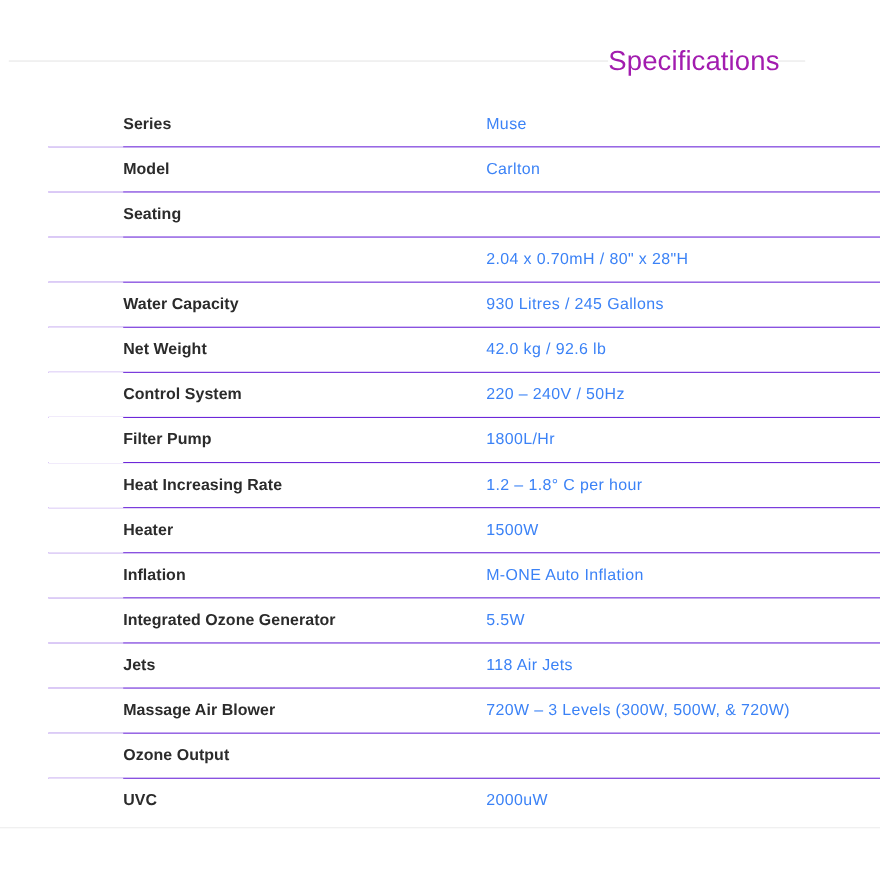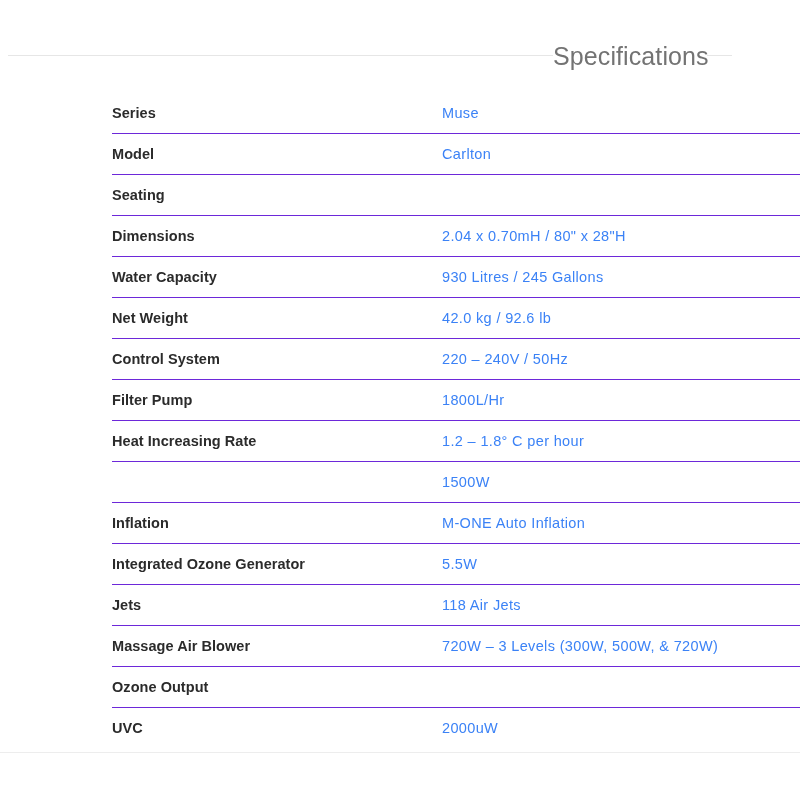--- a/index.html
+++ b/index.html
@@ -49,21 +49,21 @@
   .header-title {
     position: absolute;
     left: 553px;
     top: 0;
     width: 154px;
     height: 40px;
     line-height: 40px;
     text-align: center;
     font-size: 25px;
     font-weight: 400;
-    color: #737373;
+    color: #a21caf;
     letter-spacing: 0.1px;
     background: #ffffff;
     white-space: nowrap;
   }
 
   
   .spec-table {
     position: absolute;
     left: 0;
     top: 92px;
@@ -147,21 +147,20 @@
         <div class="spec-value">Muse</div>
       </div>
       <div class="spec-row">
         <div class="spec-label">Model</div>
         <div class="spec-value">Carlton</div>
       </div>
       <div class="spec-row">
         <div class="spec-label">Seating</div>
       </div>
       <div class="spec-row">
-        <div class="spec-label">Dimensions</div>
         <div class="spec-value">2.04 x 0.70mH / 80" x 28"H</div>
       </div>
       <div class="spec-row">
         <div class="spec-label">Water Capacity</div>
         <div class="spec-value">930 Litres / 245 Gallons</div>
       </div>
       <div class="spec-row">
         <div class="spec-label">Net Weight</div>
         <div class="spec-value">42.0 kg / 92.6 lb</div>
       </div>
@@ -171,20 +170,21 @@
       </div>
       <div class="spec-row">
         <div class="spec-label">Filter Pump</div>
         <div class="spec-value">1800L/Hr</div>
       </div>
       <div class="spec-row">
         <div class="spec-label">Heat Increasing Rate</div>
         <div class="spec-value">1.2 – 1.8° C per hour</div>
       </div>
       <div class="spec-row">
+        <div class="spec-label">Heater</div>
         <div class="spec-value">1500W</div>
       </div>
       <div class="spec-row">
         <div class="spec-label">Inflation</div>
         <div class="spec-value">M-ONE Auto Inflation</div>
       </div>
       <div class="spec-row">
         <div class="spec-label">Integrated Ozone Generator</div>
         <div class="spec-value">5.5W</div>
       </div>

